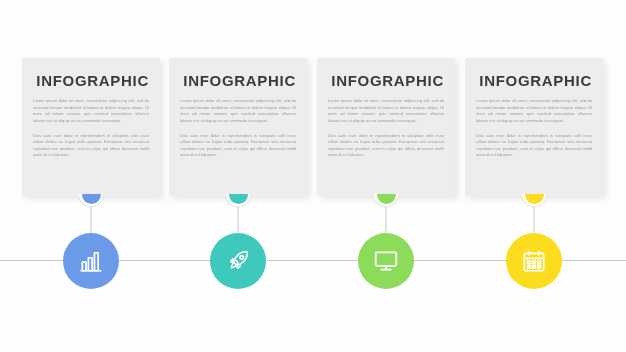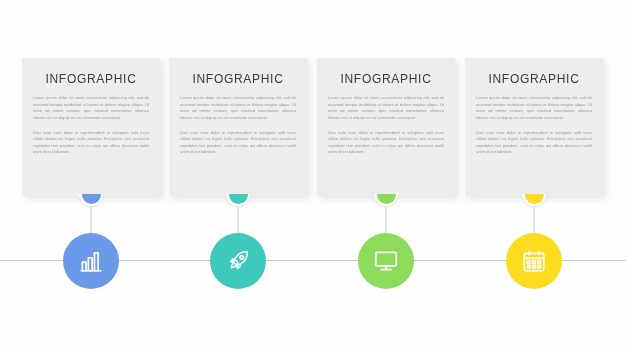--- a/index.html
+++ b/index.html
@@ -48,23 +48,23 @@
     width: 138px;
     height: 138px;
     background: #ededed;
     box-shadow: 3px 3px 7px rgba(0,0,0,0.10);
     box-sizing: border-box;
     padding: 14px 11px 10px 11px;
   }
 
   .card-title {
     margin: 0 0 9px 0;
-    text-align: center;
-    font-size: 12px;
-    font-weight: normal;
+    text-align: right;
+    font-size: 15px;
+    font-weight: bold;
     letter-spacing: 0.7px;
     color: #3b3b3b;
   }
 
   .card-body {
     margin: 0 0 8px 0;
     font-size: 4.1px;
     line-height: 1.62;
     color: #9a9a9a;
     text-align: justify;

